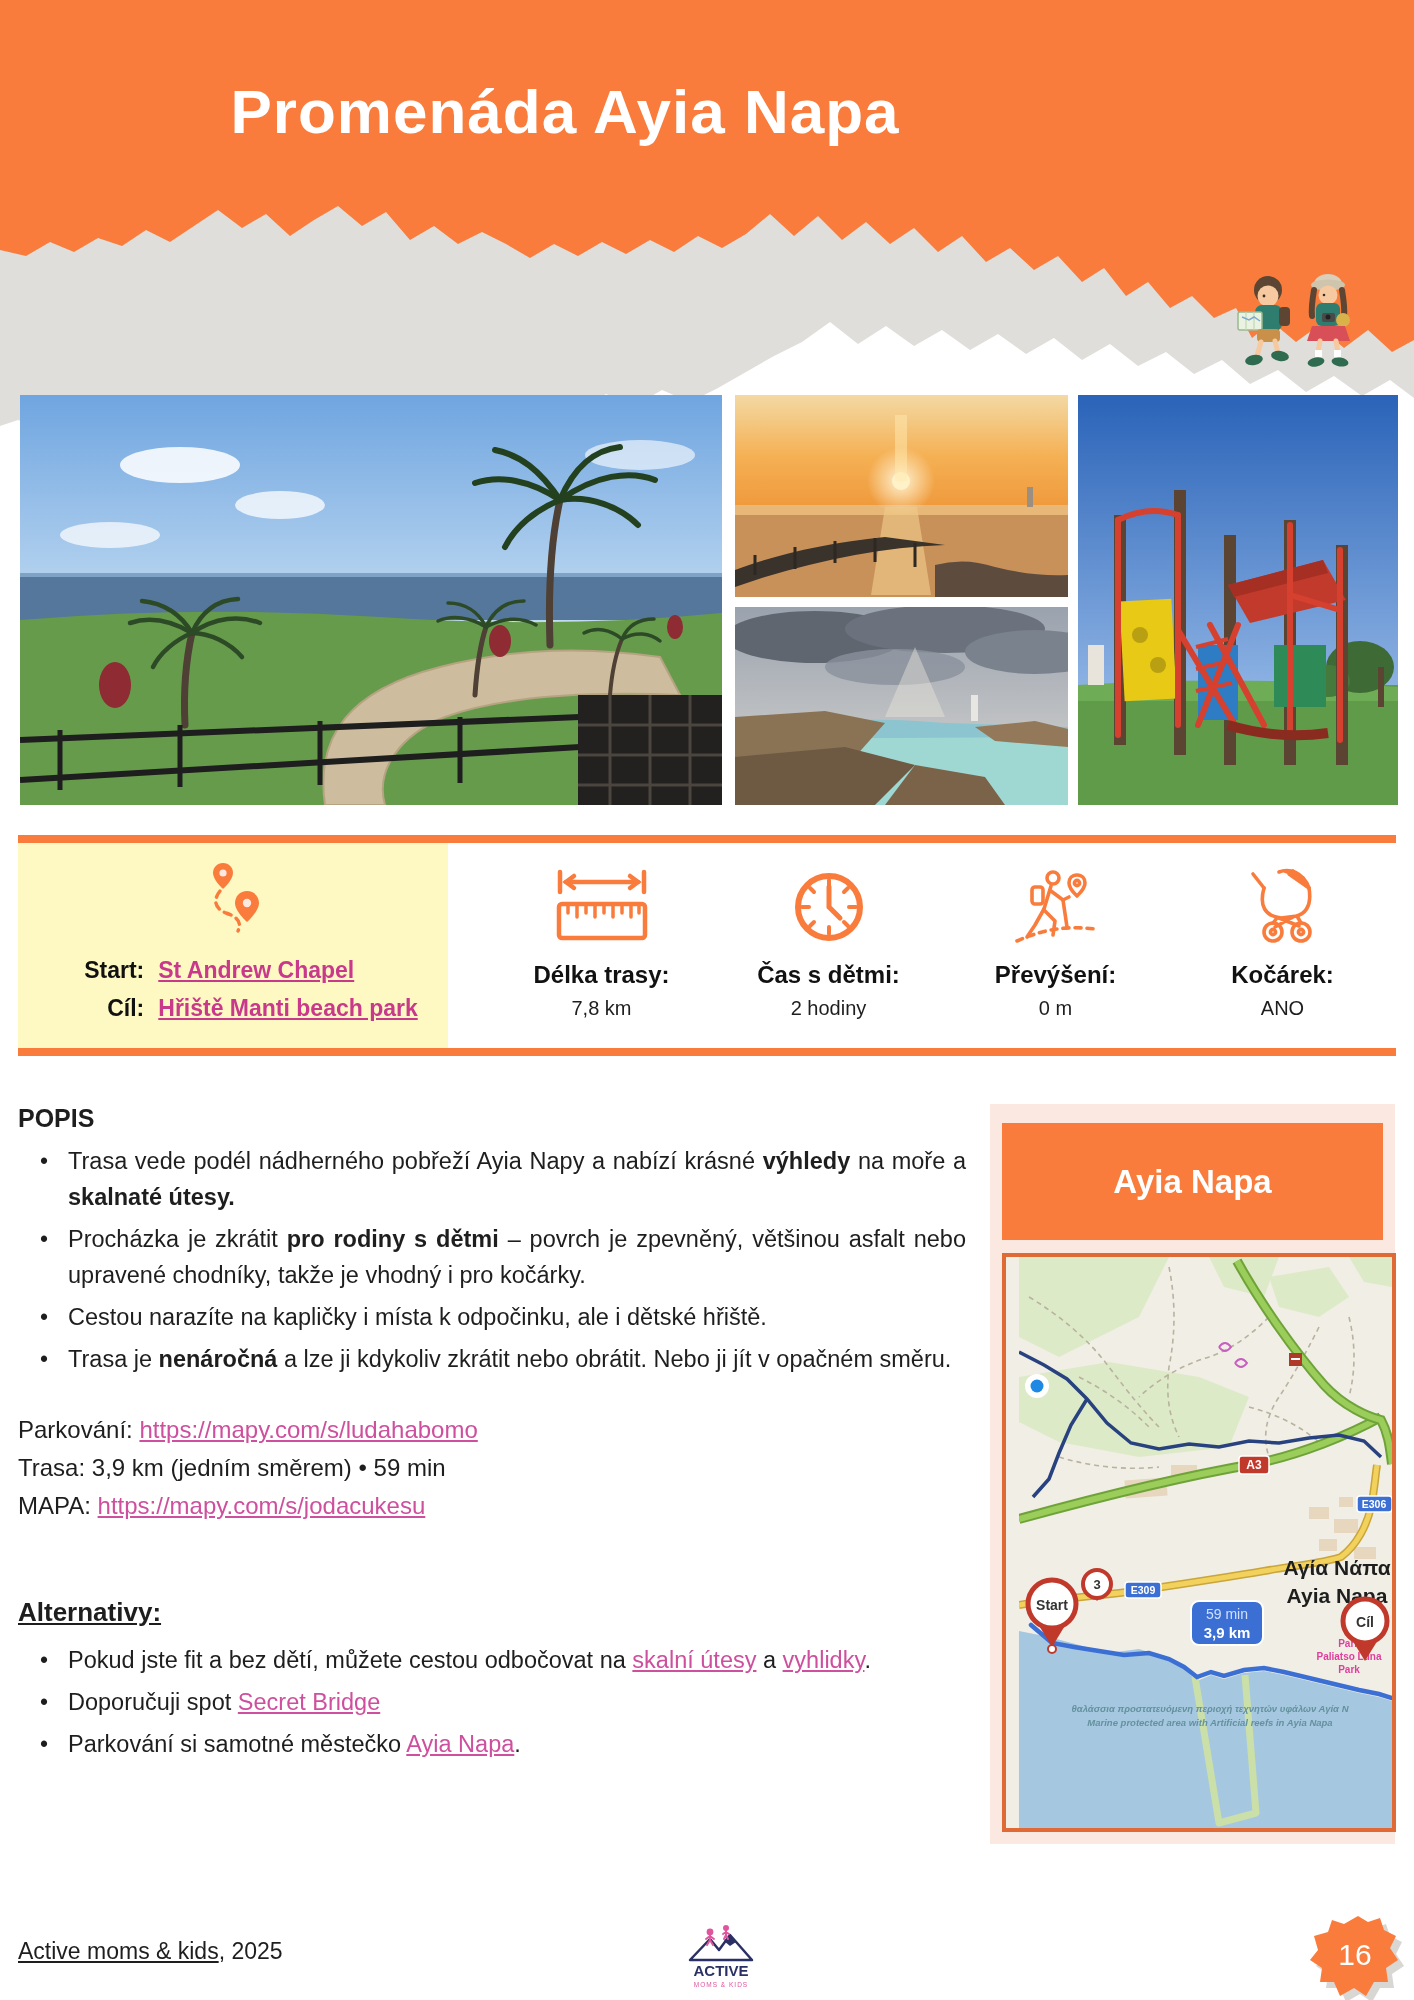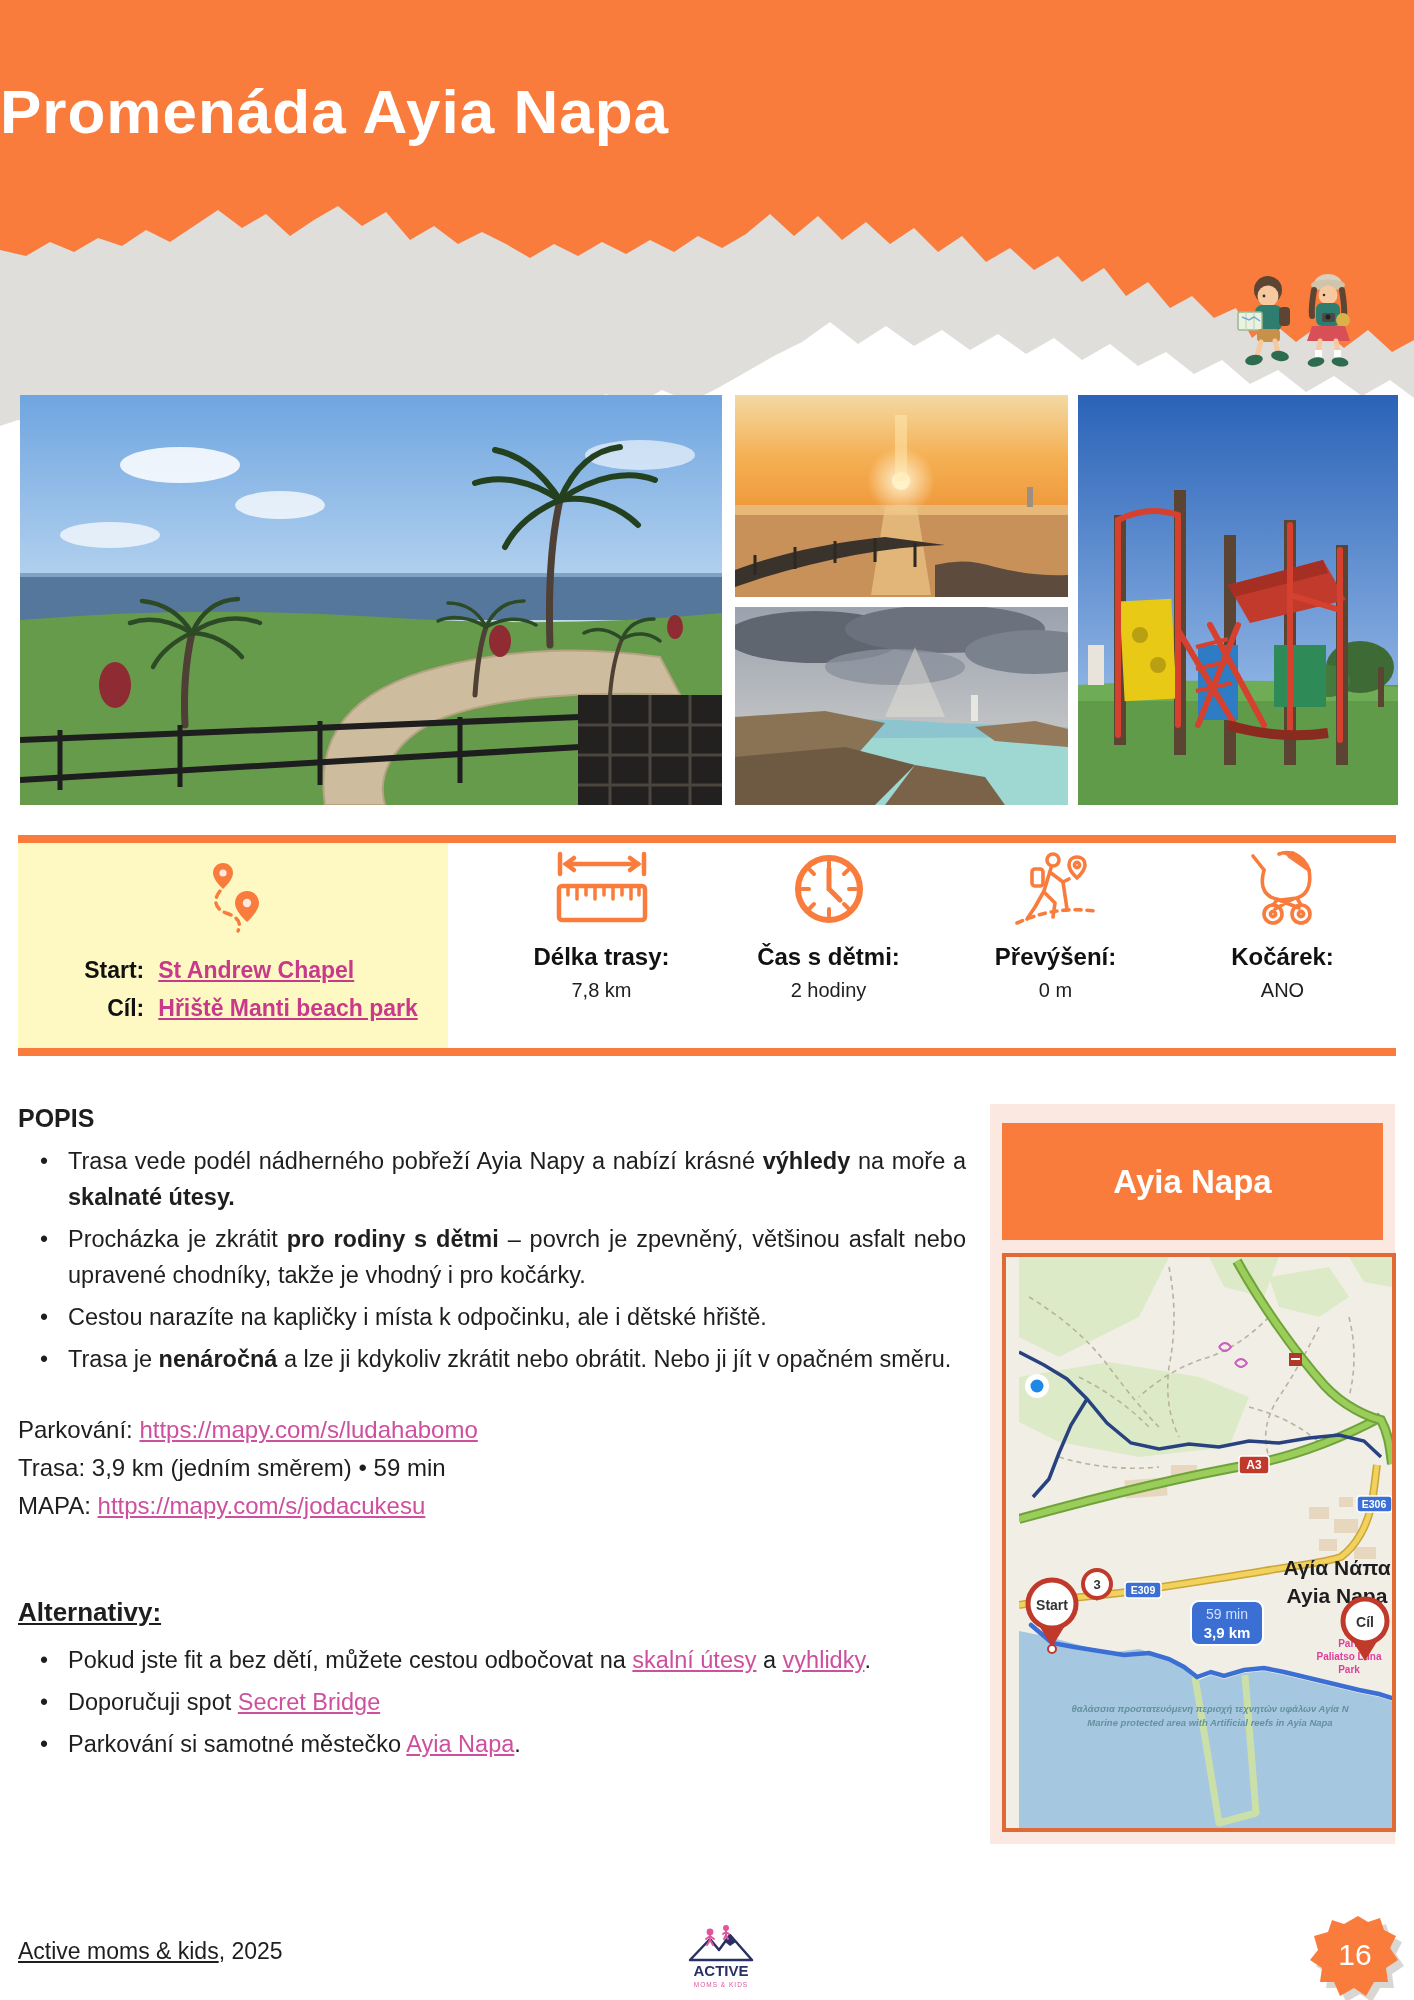--- a/index.html
+++ b/index.html
@@ -1,42 +1,42 @@
 <!DOCTYPE html>
 <html><head>
 <meta charset="utf-8">
 <style>
   html,body{margin:0;padding:0;background:#ffffff;}
   body{font-family:"Liberation Sans", sans-serif;color:#1e1e1e;}
   .page{position:relative;width:1414px;height:2000px;margin:0 auto;background:#fff;overflow:hidden;}
 
   
   .hdr-svg{position:absolute;left:0;top:0;width:1414px;height:440px;display:block;}
-  .page-title{position:absolute;left:0;top:76px;width:1130px;
+  .page-title{position:absolute;left:0;top:76px;width:1130px;text-align:center;
     font-size:62px;font-weight:bold;color:#ffffff;letter-spacing:1px;}
   .kids{position:absolute;left:1222px;top:270px;width:152px;height:130px;}
 
   
   .photo{position:absolute;overflow:hidden;background:#ddd;}
   .photo svg{display:block;width:100%;height:100%;}
   .ph1{left:20px;top:395px;width:702px;height:410px;}
   .ph2{left:735px;top:395px;width:333px;height:202px;}
   .ph3{left:735px;top:607px;width:333px;height:198px;}
   .ph4{left:1078px;top:395px;width:320px;height:410px;}
 
   
   .infobar{position:absolute;left:18px;top:835px;width:1378px;height:205px;
     border-top:8px solid #F97C3C;border-bottom:8px solid #F97C3C;display:flex;}
   .startbox{width:430px;background:#fef9c3;display:flex;flex-direction:column;align-items:center;padding-top:14px;box-sizing:border-box;}
   .startbox .rows{margin-top:10px;}
   .srow{display:flex;gap:14px;font-size:23px;line-height:38px;}
   .srow .lbl{width:96px;text-align:right;font-weight:bold;color:#111;}
   .plink{color:#C8398C;font-weight:bold;text-decoration:underline;}
   .cols{flex:1;display:flex;padding-left:40px;}
-  .icol{flex:1;display:flex;flex-direction:column;align-items:center;}
+  .icol{flex:1;display:flex;flex-direction:column;align-items:center;padding-top:18px;}
   .icol .ic{height:92px;display:flex;align-items:center;justify-content:center;}
   .icol .lab{font-size:24px;font-weight:bold;color:#111;margin-top:8px;}
   .icol .val{font-size:20px;margin-top:8px;color:#1e1e1e;}
 
   
   .main-left{position:absolute;left:18px;top:1104px;width:948px;}
   .popis-h{font-size:25px;font-weight:bold;margin:0 0 10px 0;}
   .brow{display:flex;margin:0 0 6px 0;}
   .dot{width:28px;margin-left:22px;flex:none;font-size:23px;line-height:36px;}
   .btxt{flex:1;text-align:justify;font-size:23.5px;line-height:36px;}

